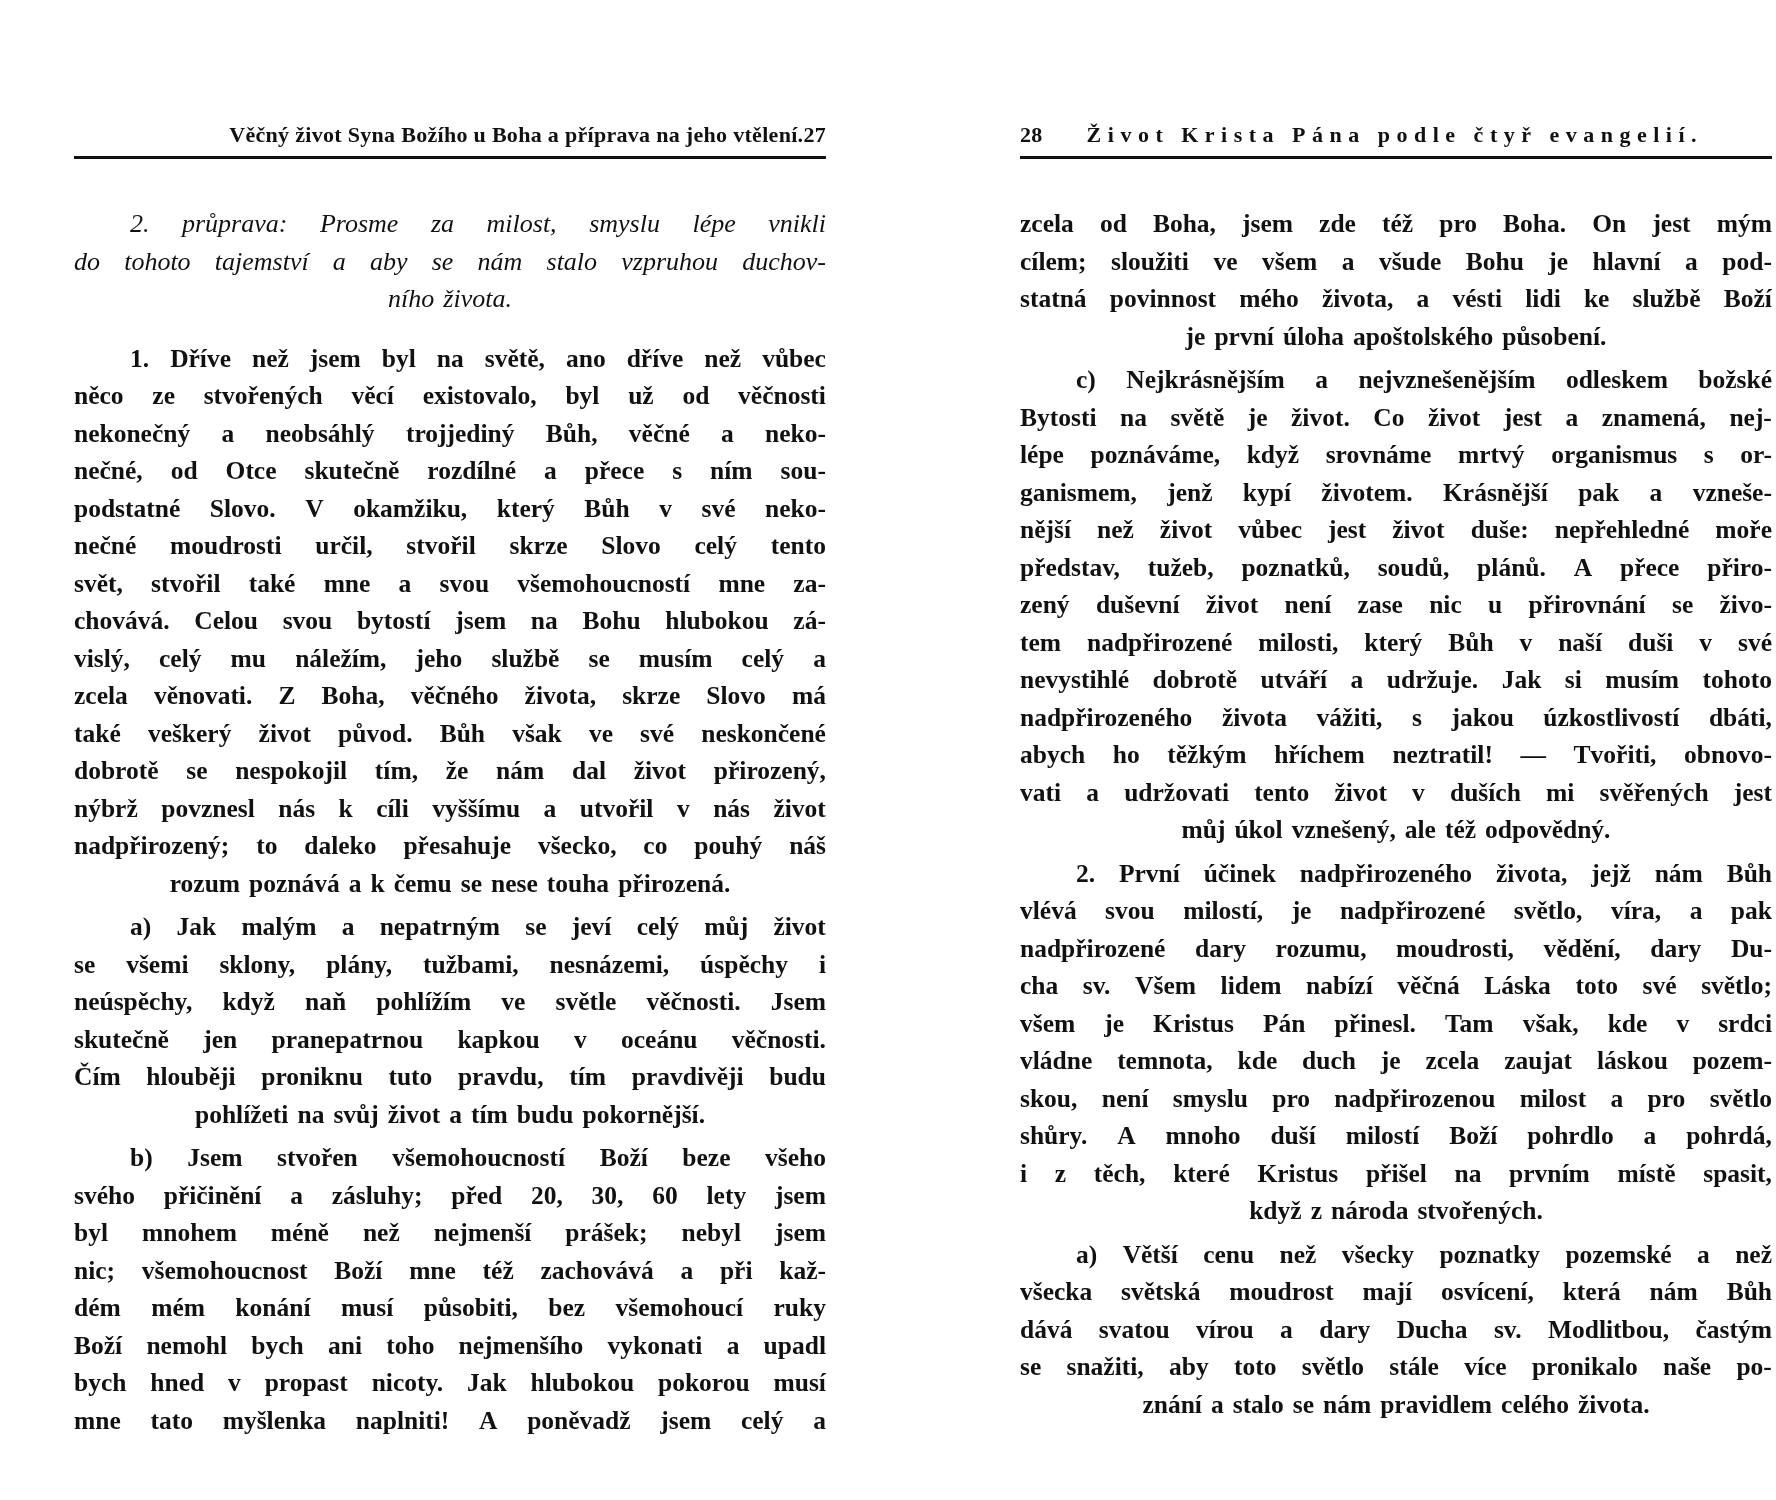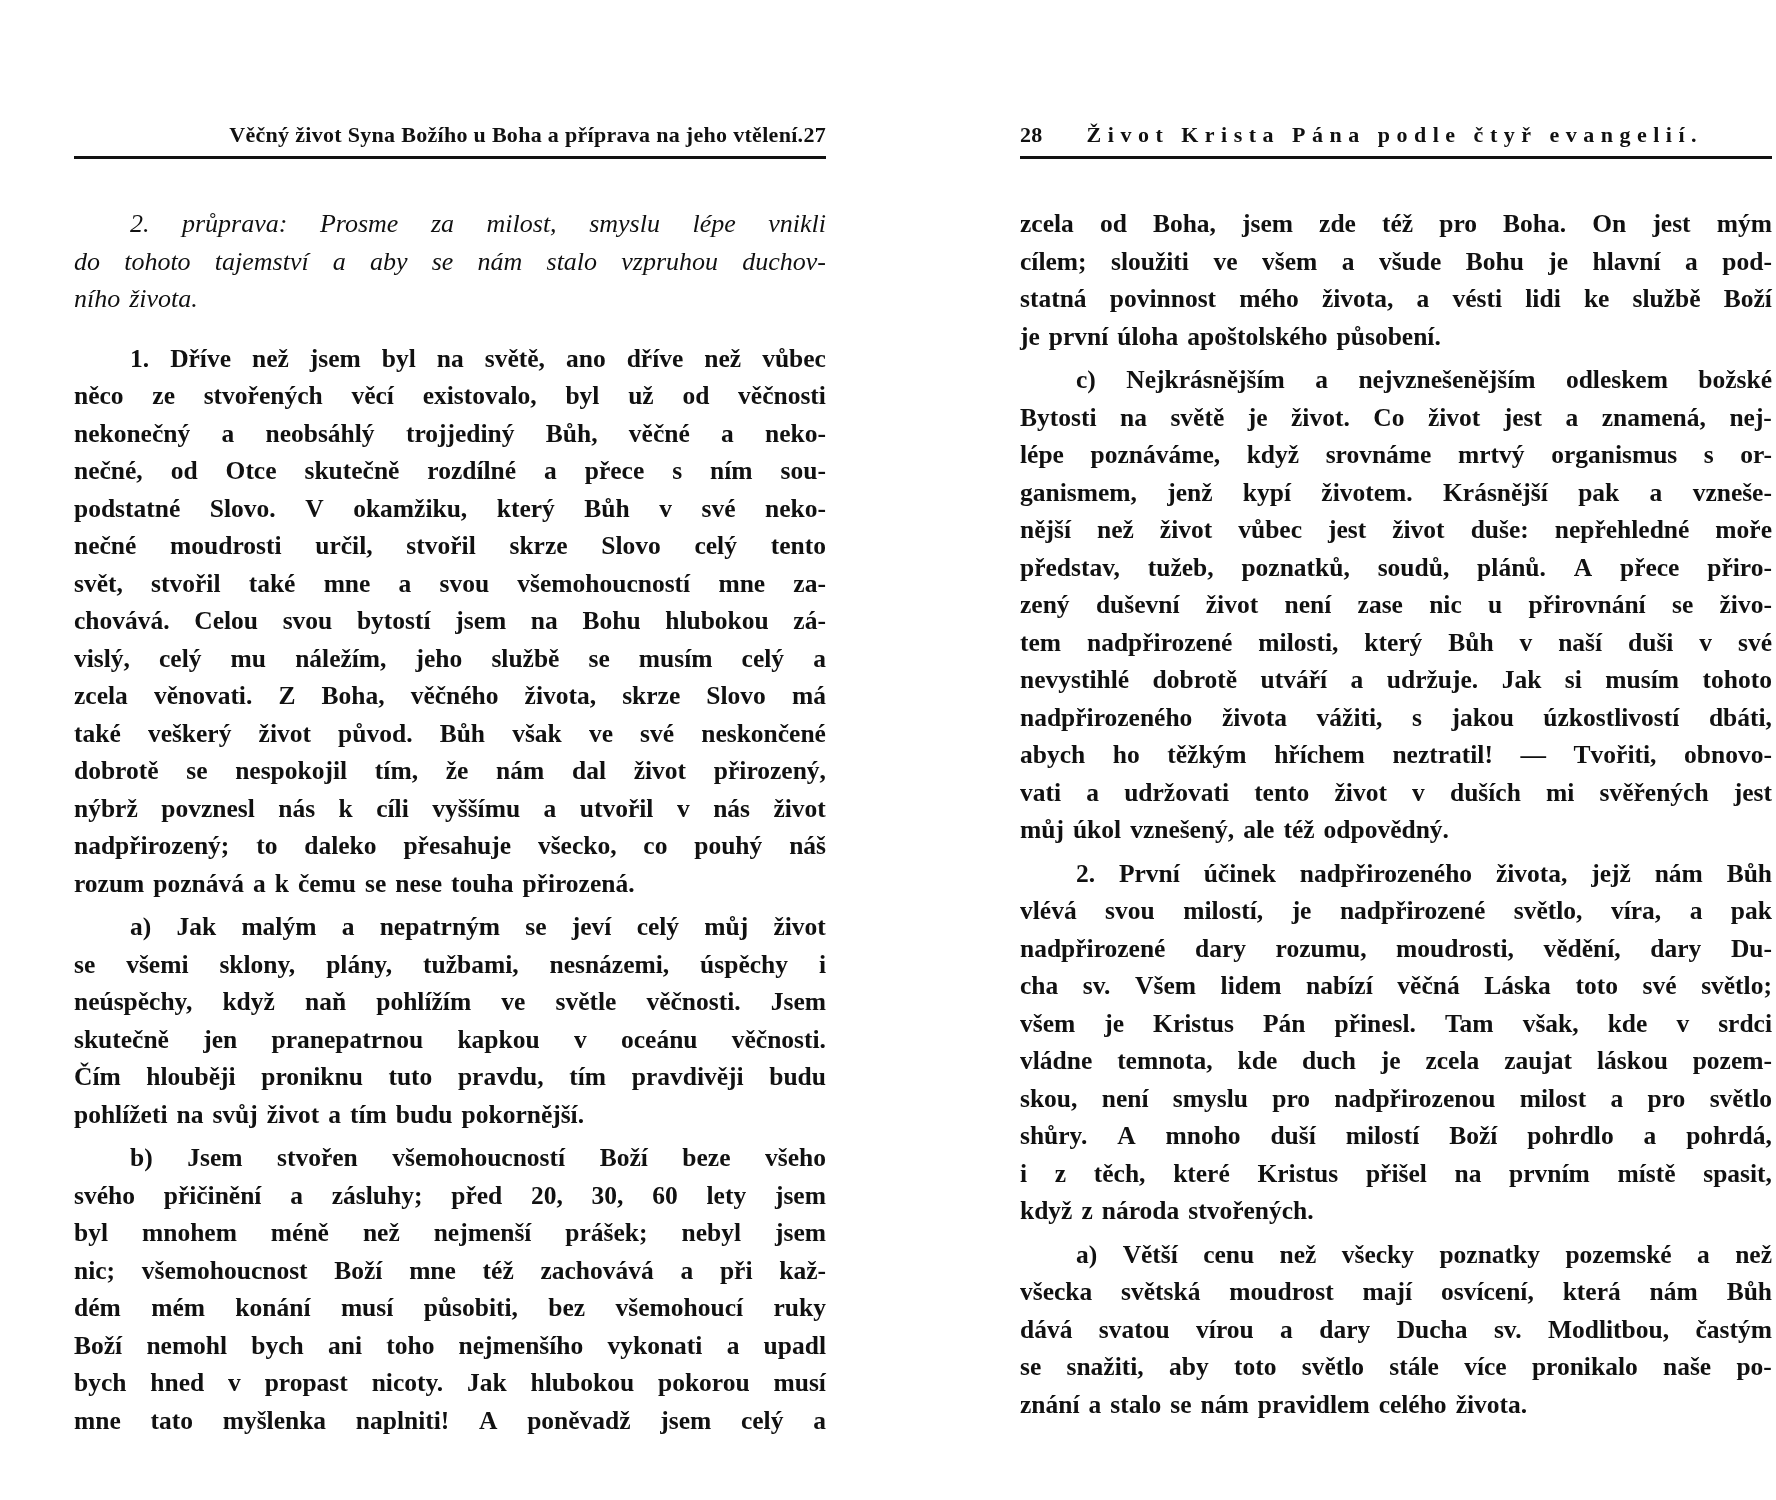--- a/index.html
+++ b/index.html
@@ -16,21 +16,21 @@
   .right .running-head { justify-content: flex-start; }
   .right .running-head .rh-title { letter-spacing: 6.5px; margin-left: 44px; font-weight: bold; }
   .rh-num { font-size: 22px; font-weight: bold; }
   .rule { position: absolute; top: 156px; left: 0; right: 0; height: 3px; background: #111; }
 
   .body { position: absolute; top: 205px; left: 0; right: 0; }
   .right .body { top: 205px; }
   .line { height: 37.5px; line-height: 37.5px; font-size: 25.5px; font-weight: bold;
           text-align: justify; text-align-last: justify; white-space: nowrap;
           display: flex; justify-content: space-between; }
-  .line.last { justify-content: flex-start; gap: 9px; }
+  .line.last { justify-content: center; gap: 9px; }
   .line.indent { padding-left: 56px; }
   .line.italic { font-style: italic; font-weight: normal; font-size: 26px; }
   .gap { height: 22px; }
   .gap.small { height: 6px; }
   .word { display: inline-block; }
 </style>
 </head>
 <body>
 
 <div class="page left">

